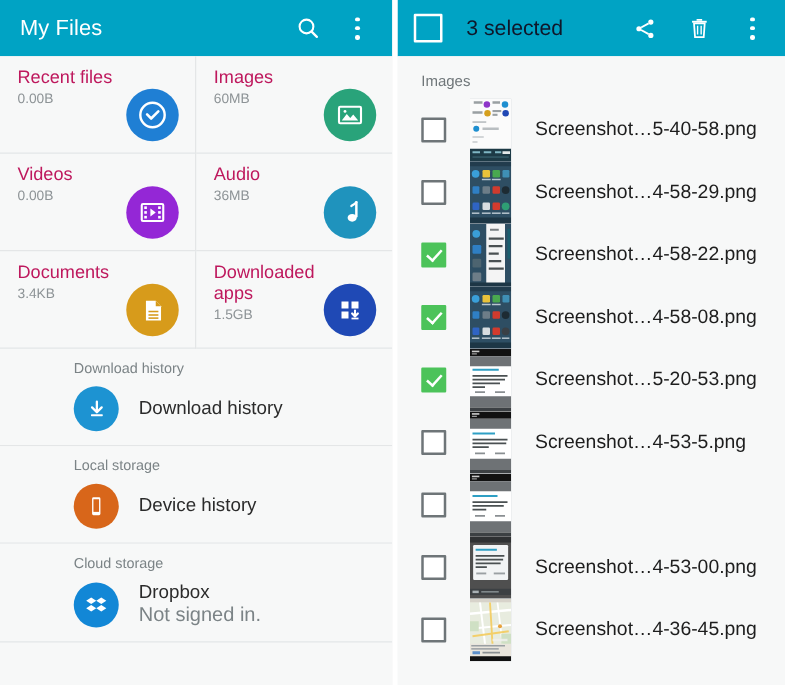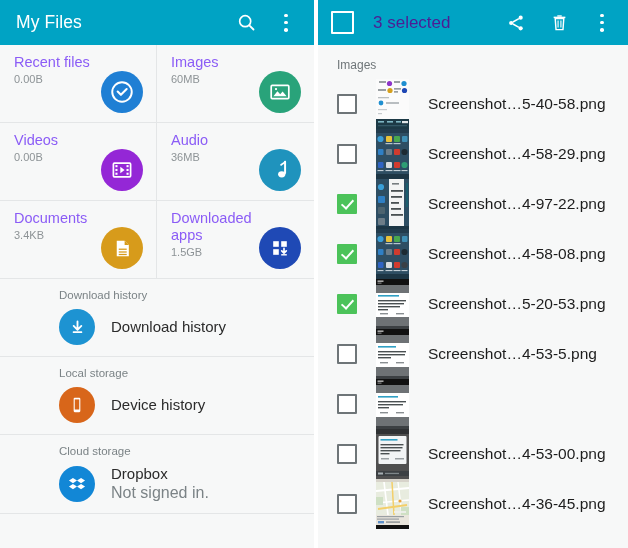--- a/index.html
+++ b/index.html
@@ -86,21 +86,21 @@
     height: 78px;
     padding: 9px 11px 0 14px;
     box-sizing: border-box;
     border-right: 1px solid #e4e6e7;
     border-bottom: 1px solid #e4e6e7;
     overflow: hidden;
   }
   .cat-cell:nth-child(2n) { border-right: none; }
   .cat-name {
     font-size: 14.5px;
-    color: #8b5cf6;
+    color: #be185d;
     line-height: 17px;
     max-width: 104px;
   }
   .cat-size {
     font-size: 11px;
     color: #8d9396;
     margin-top: 2px;
   }
   .cat-icon {
     position: absolute;
@@ -150,21 +150,21 @@
     box-sizing: border-box;
   }
   .sel-checkbox {
     width: 19px; height: 19px;
     border: 2px solid #ffffff;
     border-radius: 1px;
     flex: 0 0 auto;
     margin-left: 2px;
   }
   .sel-count {
-    color: #4c1d95;
+    color: #0f172a;
     font-size: 17px;
     margin-left: 19px;
     flex: 1;
   }
   .sel-actions {
     display: flex; align-items: center; gap: 19px;
     margin-right: 3px;
   }
 
   .list-section-label {
@@ -489,21 +489,21 @@
             <rect x="2" y="39" width="7" height="7" rx="1" fill="#6d7d88"></rect>
             <rect x="16" y="4" width="7" height="1.6" fill="#777d80"></rect>
             <rect x="15" y="11" width="12" height="1.8" fill="#4a5052"></rect>
             <rect x="15" y="17" width="11" height="1.8" fill="#4a5052"></rect>
             <rect x="15" y="23" width="8" height="1.8" fill="#4a5052"></rect>
             <rect x="15" y="29" width="10" height="1.8" fill="#4a5052"></rect>
             <rect x="15" y="35" width="12" height="1.8" fill="#4a5052"></rect>
             <rect x="0" y="47" width="33" height="3" fill="#1d3645"></rect>
           </svg>
         </div>
-        <div class="file-name">Screenshot…4-97-22.png</div>
+        <div class="file-name">Screenshot…4-58-22.png</div>
       </div>
 
       <div class="file-row">
         <div class="cb checked"></div>
         <div class="thumb">
           <svg width="33" height="50" viewBox="0 0 33 50">
             <rect width="33" height="50" fill="#2e4e63"></rect>
             <rect x="0" y="0" width="33" height="4" fill="#223c4d"></rect>
             <circle cx="4.5" cy="10" r="3.1" fill="#3a9fd8"></circle>
             <rect x="10" y="7" width="6" height="6" rx="1" fill="#e8c23a"></rect>

